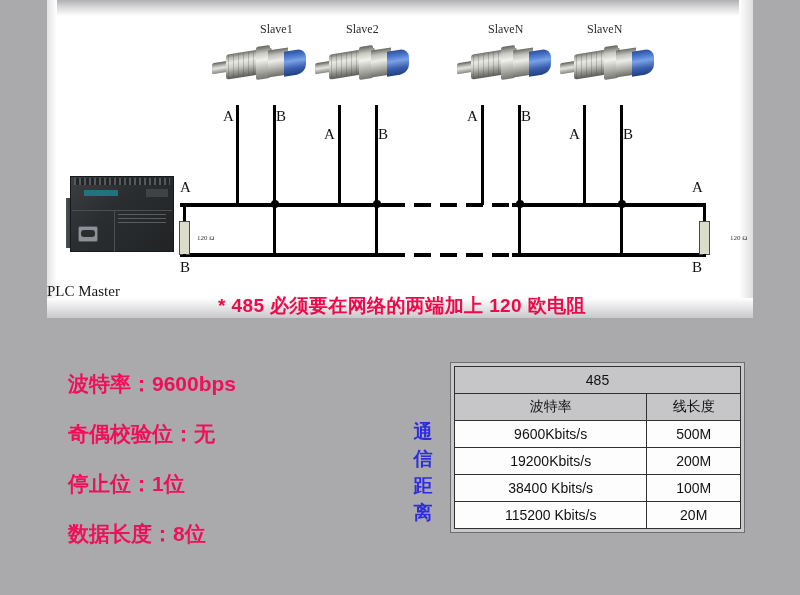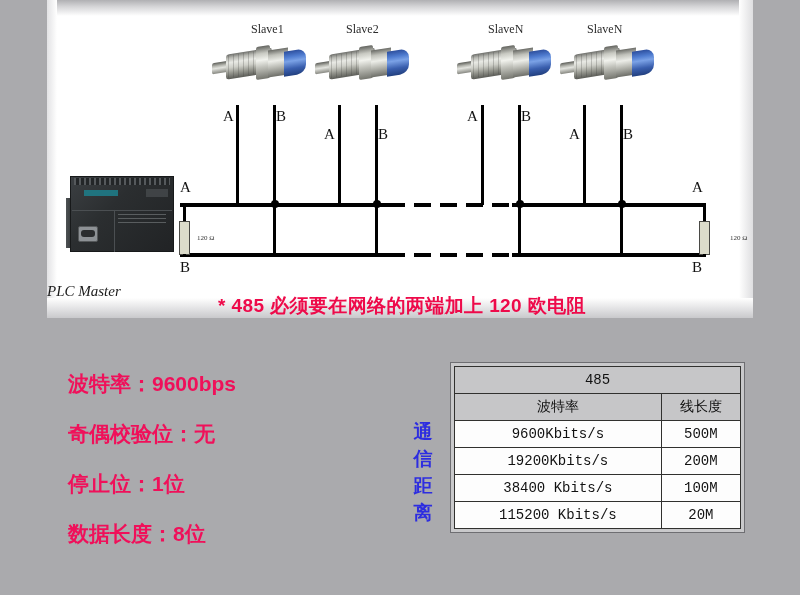--- a/index.html
+++ b/index.html
@@ -271,21 +271,20 @@
   .plc-caption {
     position: absolute;
     left: 47px;
     top: 283px;
     width: 200px;
     text-align: left;
     font-family: "Liberation Serif", serif;
     font-size: 15px;
     color: #1a1a1a;
     white-space: nowrap;
-    font-style: italic;
   }
 
   
   #warning-note {
     position: absolute;
     left: 218px;
     top: 293px;
     font-family: "Liberation Sans", sans-serif;
     font-size: 19px;
     font-weight: bold;
@@ -340,21 +339,21 @@
     top: 362px;
     width: 295px;
     border: 1px solid #6e6e72;
     background: #c9c9cb;
     padding: 3px;
     box-sizing: border-box;
   }
   table.rate-table {
     border-collapse: collapse;
     width: 100%;
-    font-family: Liberation Mono, monospace;
+    font-family: Liberation Sans, sans-serif;
   }
   table.rate-table td {
     border: 1px solid #31312f;
     text-align: center;
     font-size: 14px;
     color: #111;
     height: 26px;
     padding: 0 2px;
   }
   td.th-main {
@@ -372,21 +371,21 @@
 </style>
 </head>
 <body>
 
 <div id="diagram-panel">
   <div id="panel-top-shade"></div>
   <div id="panel-left-shade"></div>
   <div id="panel-right-shade"></div>
   <div id="panel-bottom-shade"></div>
 
-  <span class="slave-label" style="left:204px; top:22px;">Slave1</span>
+  <span class="slave-label" style="left:213px; top:22px;">Slave1</span>
   <span class="slave-label" style="left:299px; top:22px;">Slave2</span>
   <span class="slave-label" style="left:441px; top:22px;">SlaveN</span>
   <span class="slave-label" style="left:540px; top:22px;">SlaveN</span>
 
   <div class="sensor" style="left:165px; top:40px;">
     <div class="stem"></div>
     <div class="barrel"></div>
     <div class="ridges"></div>
     <div class="hexnut"></div>
     <div class="midband"></div>

